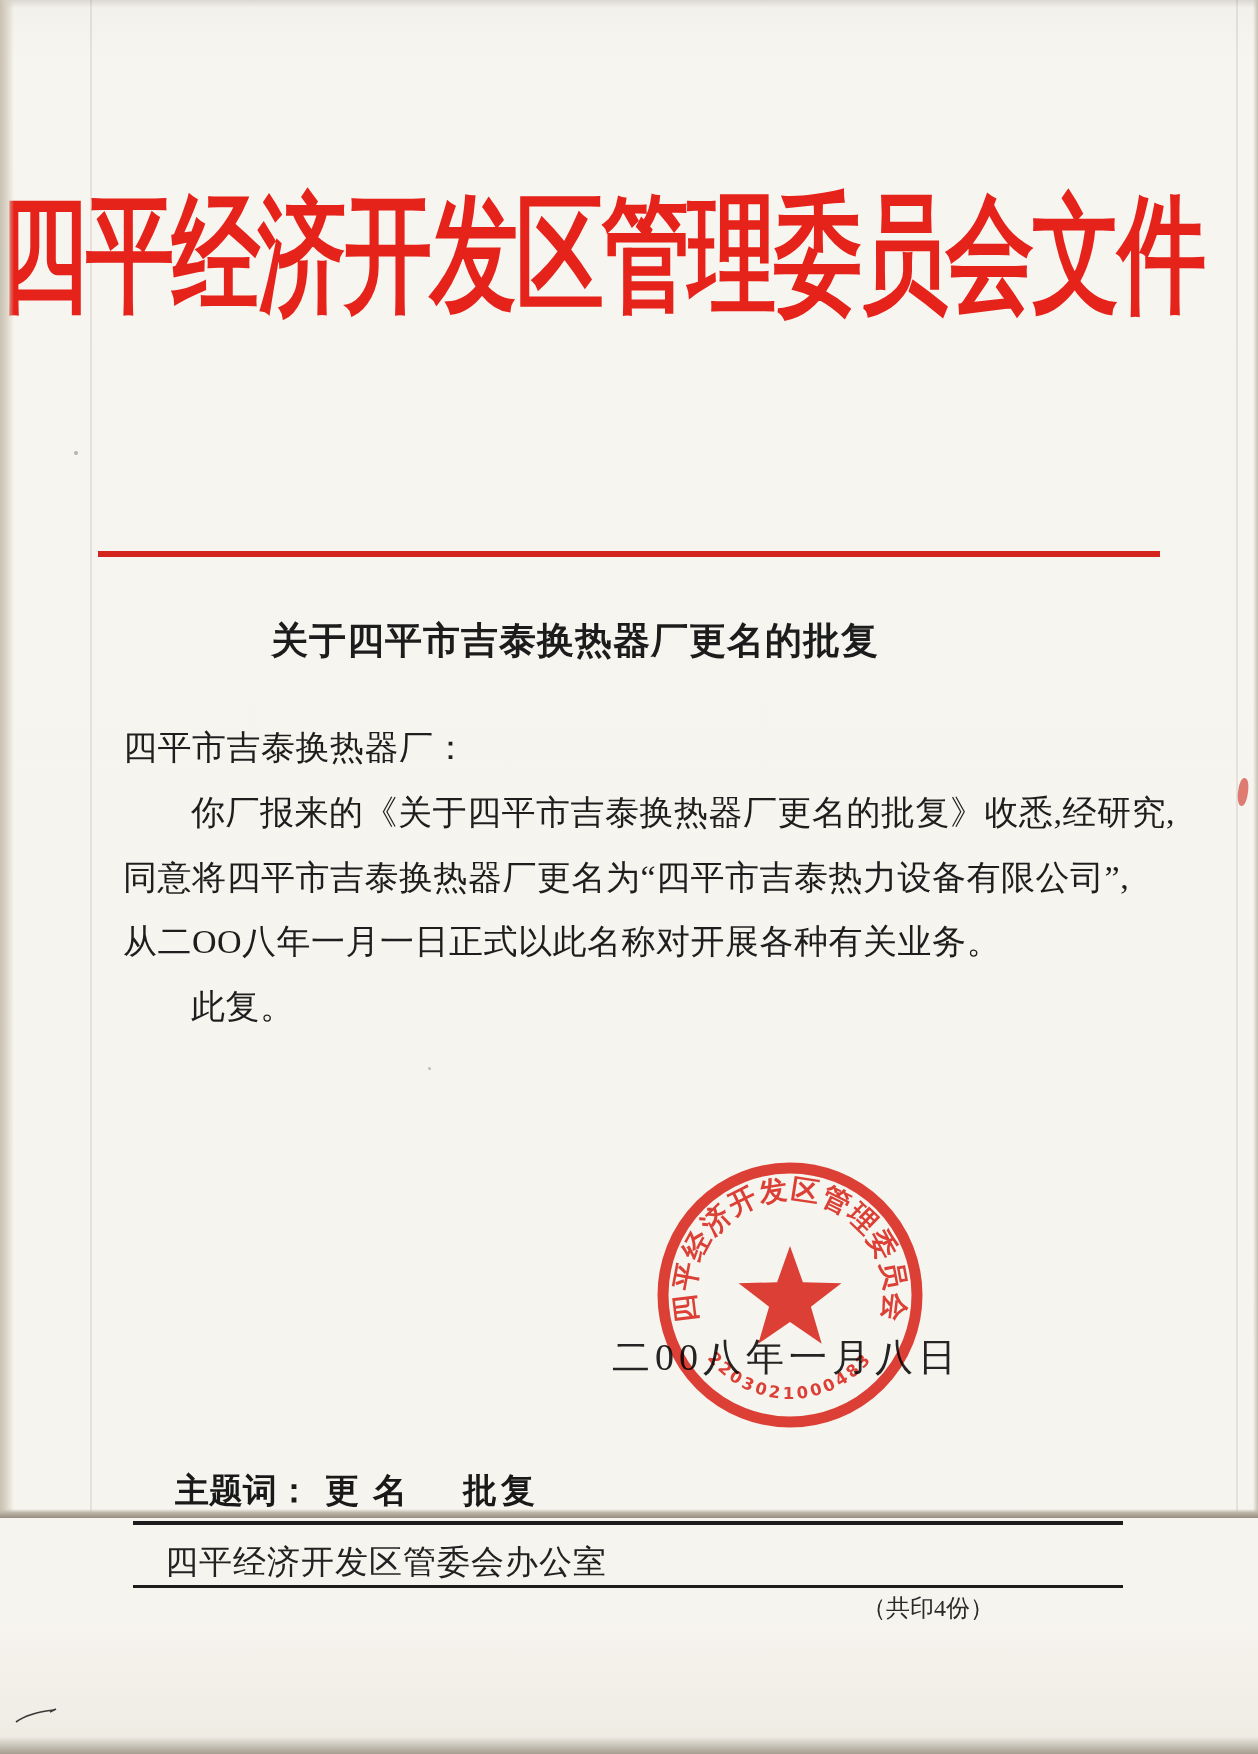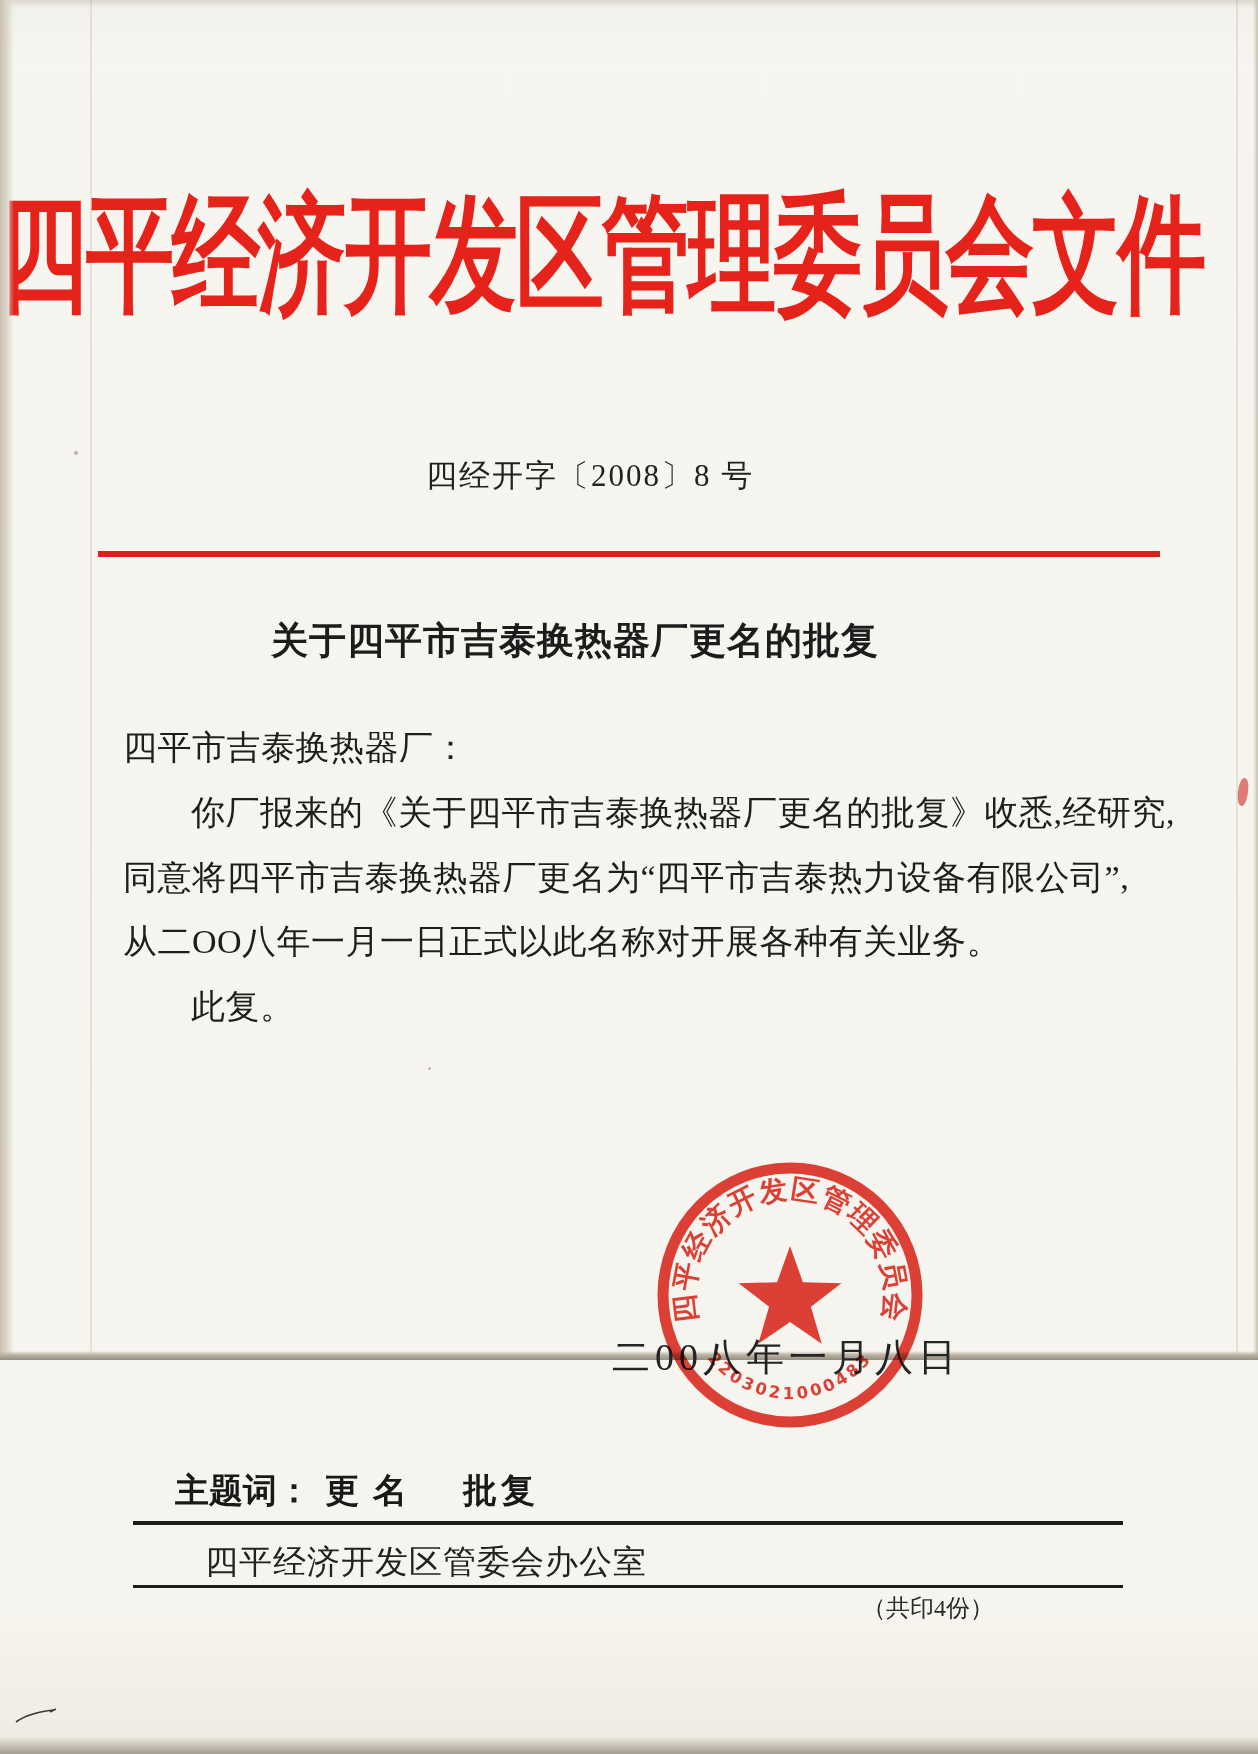--- a/index.html
+++ b/index.html
@@ -8,21 +8,21 @@
     background:#b9b3a5;
     font-family:"Liberation Serif","DejaVu Serif",serif;
     position:relative;
     overflow:hidden;
   }
   .scan{
     position:absolute;left:0;top:0;width:1258px;height:1754px;
     background:linear-gradient(180deg,#dbd8d2 0,#f3f1ec 8px,#f7f5f0 60px,#f6f4ee 92%,#efece4 99%,#a59e90 100%);
   }
   .paper{
-    position:absolute;left:0;top:0;width:1258px;height:1360px;
+    position:absolute;left:0;top:0;width:1258px;height:1518px;
   }
   .edge-left{
     position:absolute;left:0;top:0;width:14px;height:100%;
     background:linear-gradient(90deg,#c9c2b2 0,#d8d2c4 40%,rgba(246,244,238,0) 100%);
   }
   .edge-right{
     position:absolute;right:0;top:0;width:5px;height:100%;
     background:linear-gradient(270deg,#c6c0b2 0,rgba(246,244,238,0) 100%);
   }
   .edge-bottom{
@@ -92,21 +92,21 @@
   }
   .subject-row .kw1{margin-left:14px;letter-spacing:14px;}
   .subject-row .kw2{margin-left:42px;letter-spacing:4px;}
   .hrule{
     position:absolute;left:133px;width:990px;background:#1c1c1c;
   }
   .hrule-1{top:1521px;height:4px;}
   .hrule-2{top:1585px;height:3px;}
   .footer-office{
     position:absolute;left:165px;top:1540px;
-    font-size:33px;color:#222;letter-spacing:1px;white-space:nowrap;margin-left:40px;
+    font-size:33px;color:#222;letter-spacing:1px;white-space:nowrap;
   }
   .footer-date{
     position:absolute;left:810px;top:1540px;
     font-size:33px;color:#222;white-space:nowrap;
   }
   .copies-note{
     position:absolute;left:862px;top:1592px;
     font-size:24px;color:#2a2a2a;white-space:nowrap;
   }
   .smudge{
@@ -124,21 +124,20 @@
 <body>
 
 <div class="scan">
   <div class="paper">
 
     <div class="fold-line fold-left"></div>
     <div class="fold-line fold-right"></div>
 
     <div class="header-title">四平经济开发区管理委员会文件</div>
 
-    <div class="doc-number">四经开字〔2008〕8 号</div>
 
     <div class="red-rule"></div>
 
     <div class="doc-title">关于四平市吉泰换热器厂更名的批复</div>
 
     <div class="body-text">
       <div class="line">四平市吉泰换热器厂：</div>
       <div class="line indent">你厂报来的《关于四平市吉泰换热器厂更名的批复》收悉,经研究,</div>
       <div class="line">同意将四平市吉泰换热器厂更名为“四平市吉泰热力设备有限公司”,</div>
       <div class="line">从二OO八年一月一日正式以此名称对开展各种有关业务。</div>

